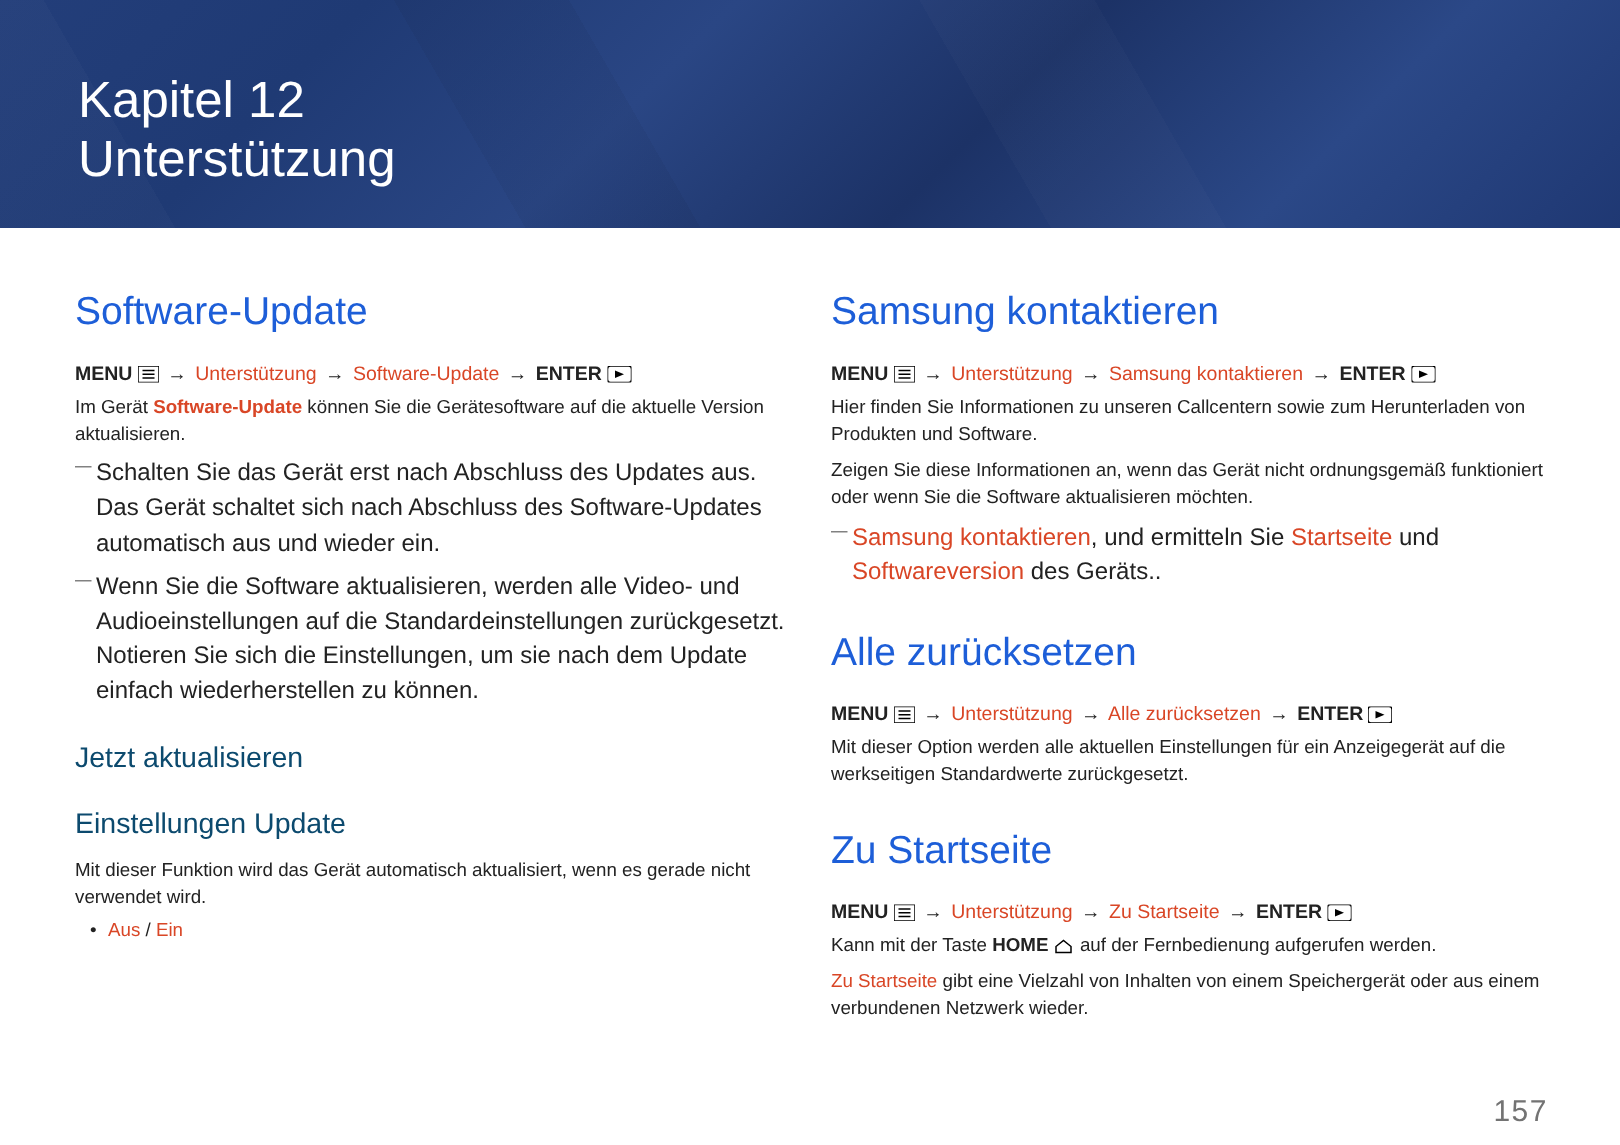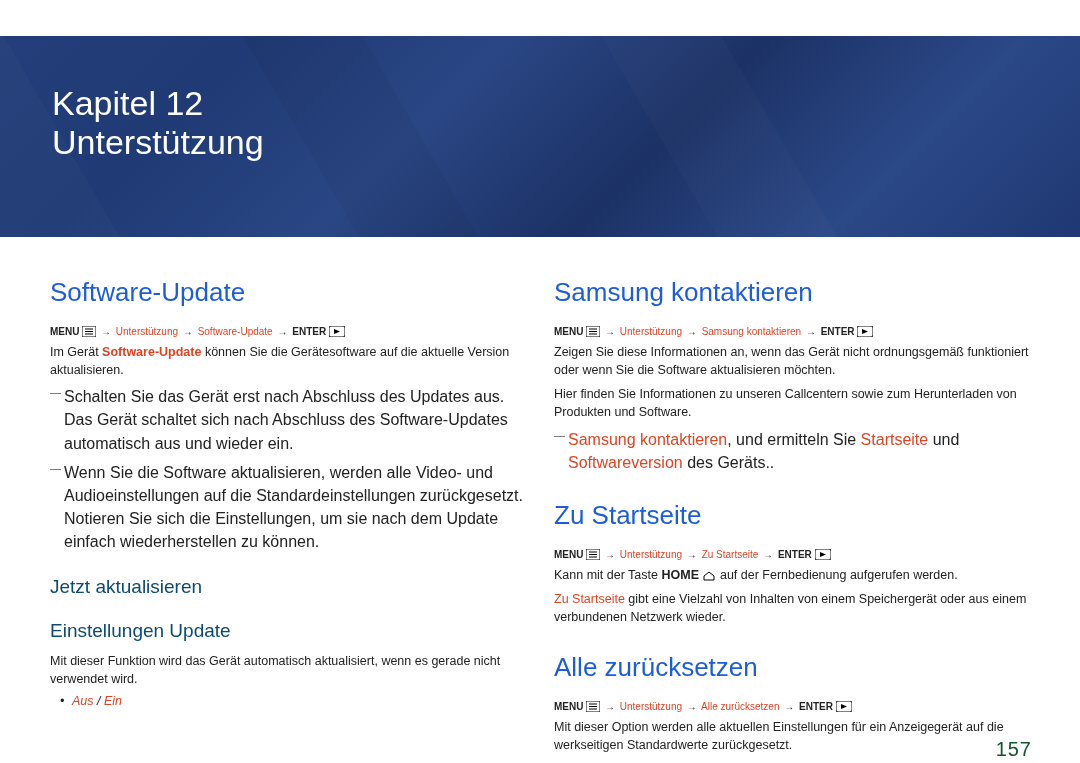--- a/index.html
+++ b/index.html
@@ -1,49 +1,49 @@
 <!DOCTYPE html>
 <html><head>
 <meta charset="utf-8">
 <style>
   * { margin: 0; padding: 0; box-sizing: border-box; }
   html, body { width: 1080px; height: 763px; font-family: Arial, Helvetica, sans-serif; background: #fff; color: #222; }
   .page { width: 1080px; height: 763px; position: relative; }
   .banner {
-    width: 100%; height: 201px;
+    width: 100%; height: 152px;
     background: linear-gradient(135deg, #233e7a 0%, #1f3a74 20%, #2a4684 40%, #1c3266 60%, #2b4887 80%, #1f3873 100%);
-    position: relative; overflow: hidden; margin-top: 36px;
+    position: relative; overflow: hidden;
   }
   .banner-texture {
     position:absolute; inset:0; opacity:0.35;
     background:
       linear-gradient(60deg, rgba(255,255,255,0.06) 0 10%, transparent 10% 30%, rgba(0,0,0,0.12) 30% 40%, transparent 40% 60%, rgba(255,255,255,0.05) 60% 70%, transparent 70% 100%);
   }
   .banner-title { position: relative; padding: 48px 0 0 52px; color: #fff; font-weight: 400; }
   .banner-title .chap { font-size: 34px; line-height: 1.15; }
   .banner-title .name { font-size: 34px; line-height: 1.15; }
   .content { display: flex; padding: 40px 50px 0 50px; gap: 28px; }
   .col { flex: 1 1 0; min-width: 0; }
   h1 { color: #1d5ed8; font-size: 26px; font-weight: 500; margin-bottom: 18px; }
   h2 { color: #0c4a6e; font-size: 19px; font-weight: 500; margin: 22px 0 10px 0; }
   p, .line { font-size: 12.5px; line-height: 1.45; margin-bottom: 6px; }
   .bold { font-weight: 700; }
   .red { color: #d94626; }
-  .path { font-size: 10px; margin-bottom: 6px; }
+  .path { font-size: 13px; margin-bottom: 6px; }
   .arrow { display: inline-block; padding: 0 2px; }
   .menu-icon, .enter-icon, .home-icon {
     display: inline-block; vertical-align: -2px;
   }
   .menu-icon svg, .enter-icon svg, .home-icon svg { display: block; }
   .dash-note { position: relative; padding-left: 14px; font-size: 16px; line-height: 1.45; margin-bottom: 6px; }
   .dash-note::before { content: "―"; position: absolute; left: 0; top: 0; font-size: 11px; color: #555; }
-  .bullet { position: relative; padding-left: 22px; font-size: 12.5px; margin-top: 4px; font-style: italic; }
+  .bullet { position: relative; padding-left: 22px; font-size: 12.5px; margin-top: 4px; }
   .bullet::before { content: "•"; position: absolute; left: 10px; top: 0; }
   .section { margin-bottom: 26px; }
-  .pagenum { position: absolute; right: 48px; bottom: 38px; font-size: 20px; color: #14532d; letter-spacing: 1px; }
+  .pagenum { position: absolute; right: 48px; bottom: 10px; font-size: 20px; color: #737373; letter-spacing: 1px; }
 </style>
 </head>
 <body>
 
 <div class="page">
   <div class="banner">
     <div class="banner-texture"></div>
     <div class="banner-title">
       <div class="chap">Kapitel 12</div>
       <div class="name">Unterstützung</div>
@@ -106,25 +106,49 @@
           <span class="red">Unterstützung</span>
           <span class="arrow">→</span>
           <span class="red">Samsung kontaktieren</span>
           <span class="arrow">→</span>
           <span class="bold">ENTER</span>
           <span class="enter-icon"><svg width="16" height="11">
                 <rect x="0" y="0" width="16" height="11" rx="2" fill="none" stroke="#000"></rect>
                 <path d="M5 3 L11 5.5 L5 8 Z" fill="#000"></path>
               </svg></span>
         </div>
+        <p>Hier finden Sie Informationen zu unseren Callcentern sowie zum Herunterladen von Produkten und Software.</p>
         <p>Zeigen Sie diese Informationen an, wenn das Gerät nicht ordnungsgemäß funktioniert oder wenn Sie die Software aktualisieren möchten.</p>
-        <p>Hier finden Sie Informationen zu unseren Callcentern sowie zum Herunterladen von Produkten und Software.</p>
         <div class="dash-note">
           <span class="red">Samsung kontaktieren</span><span>, und ermitteln Sie </span><span class="red">Startseite</span><span> und </span><span class="red">Softwareversion</span><span> des Geräts..</span>
         </div>
+      </div>
+
+      <div class="section">
+        <h1>Alle zurücksetzen</h1>
+        <div class="path">
+          <span class="bold">MENU</span>
+          <span class="menu-icon"><svg width="14" height="11">
+                <rect x="0" y="0" width="14" height="11" fill="none" stroke="#000"></rect>
+                <line x1="3" y1="3" x2="11" y2="3" stroke="#000"></line>
+                <line x1="3" y1="5.5" x2="11" y2="5.5" stroke="#000"></line>
+                <line x1="3" y1="8" x2="11" y2="8" stroke="#000"></line>
+              </svg></span>
+          <span class="arrow">→</span>
+          <span class="red">Unterstützung</span>
+          <span class="arrow">→</span>
+          <span class="red">Alle zurücksetzen</span>
+          <span class="arrow">→</span>
+          <span class="bold">ENTER</span>
+          <span class="enter-icon"><svg width="16" height="11">
+                <rect x="0" y="0" width="16" height="11" rx="2" fill="none" stroke="#000"></rect>
+                <path d="M5 3 L11 5.5 L5 8 Z" fill="#000"></path>
+              </svg></span>
+        </div>
+        <p>Mit dieser Option werden alle aktuellen Einstellungen für ein Anzeigegerät auf die werkseitigen Standardwerte zurückgesetzt.</p>
       </div>
 
       <div class="section">
         <h1>Zu Startseite</h1>
         <div class="path">
           <span class="bold">MENU</span>
           <span class="menu-icon"><svg width="14" height="11">
                 <rect x="0" y="0" width="14" height="11" fill="none" stroke="#000"></rect>
                 <line x1="3" y1="3" x2="11" y2="3" stroke="#000"></line>
                 <line x1="3" y1="5.5" x2="11" y2="5.5" stroke="#000"></line>
@@ -145,41 +169,17 @@
           <span>Kann mit der Taste </span><span class="bold">HOME</span>
           <span class="home-icon"><svg width="14" height="11">
                 <path d="M2 6 L7 2 L12 6 L12 10 L2 10 Z" fill="none" stroke="#000"></path>
               </svg></span>
           <span> auf der Fernbedienung aufgerufen werden.</span>
         </p>
         <p>
           <span class="red">Zu Startseite</span><span> gibt eine Vielzahl von Inhalten von einem Speichergerät oder aus einem verbundenen Netzwerk wieder.</span>
         </p>
       </div>
-
-      <div class="section">
-        <h1>Alle zurücksetzen</h1>
-        <div class="path">
-          <span class="bold">MENU</span>
-          <span class="menu-icon"><svg width="14" height="11">
-                <rect x="0" y="0" width="14" height="11" fill="none" stroke="#000"></rect>
-                <line x1="3" y1="3" x2="11" y2="3" stroke="#000"></line>
-                <line x1="3" y1="5.5" x2="11" y2="5.5" stroke="#000"></line>
-                <line x1="3" y1="8" x2="11" y2="8" stroke="#000"></line>
-              </svg></span>
-          <span class="arrow">→</span>
-          <span class="red">Unterstützung</span>
-          <span class="arrow">→</span>
-          <span class="red">Alle zurücksetzen</span>
-          <span class="arrow">→</span>
-          <span class="bold">ENTER</span>
-          <span class="enter-icon"><svg width="16" height="11">
-                <rect x="0" y="0" width="16" height="11" rx="2" fill="none" stroke="#000"></rect>
-                <path d="M5 3 L11 5.5 L5 8 Z" fill="#000"></path>
-              </svg></span>
-        </div>
-        <p>Mit dieser Option werden alle aktuellen Einstellungen für ein Anzeigegerät auf die werkseitigen Standardwerte zurückgesetzt.</p>
-      </div>
     </div>
   </div>
 
   <div class="pagenum">157</div>
 </div>
 
 </body></html>

